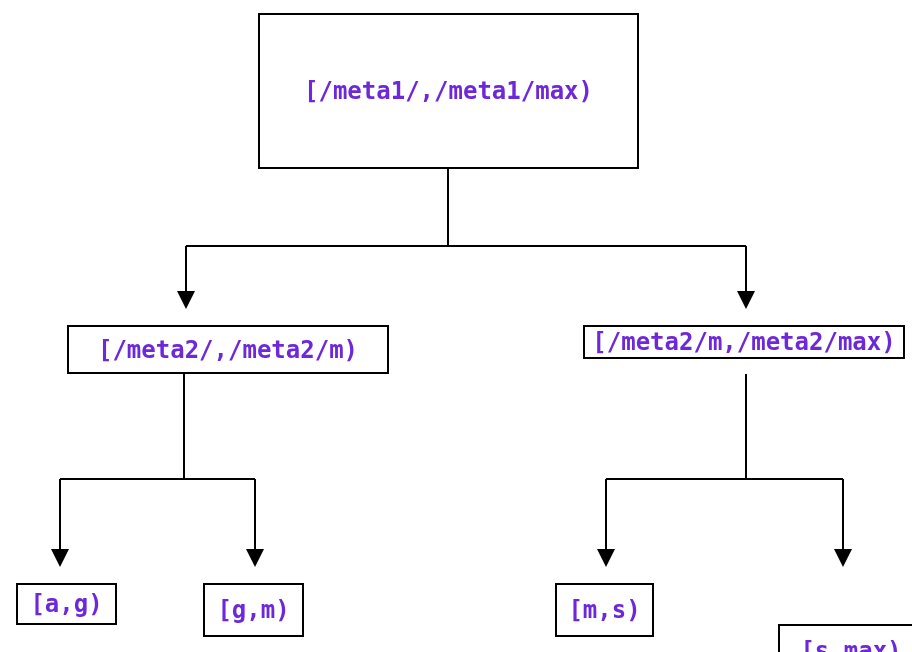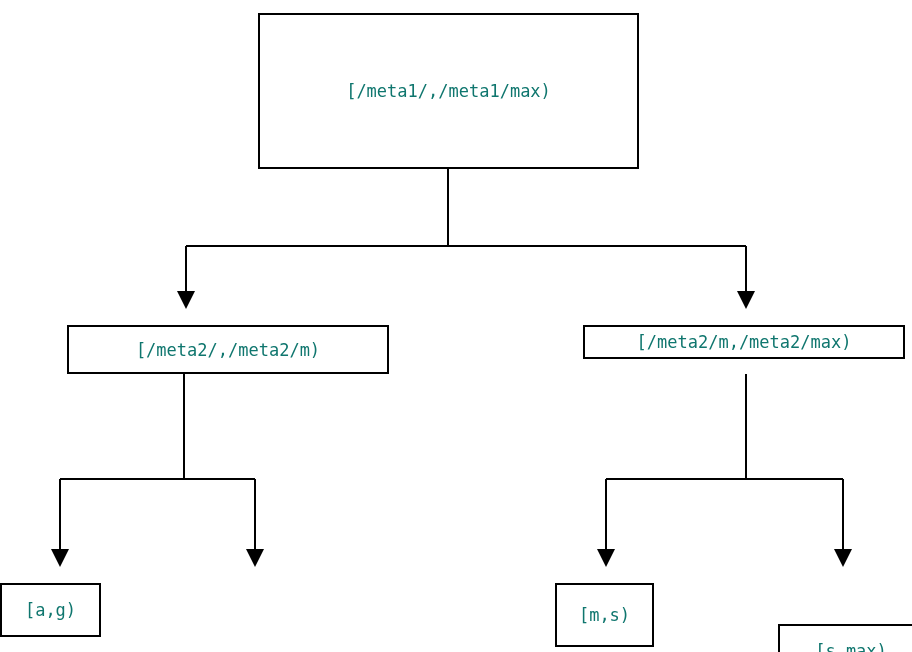--- a/index.html
+++ b/index.html
@@ -29,26 +29,26 @@
   }
   .edges polygon {
     fill: #000000;
     stroke: none;
   }
   .node {
     position: absolute;
     box-sizing: border-box;
     border: 2px solid #000000;
     background: #ffffff;
-    color: #0f766e;
+    color: #6d28d9;
     display: flex;
     align-items: center;
     justify-content: center;
-    font-size: 17px;
-    font-weight: normal;
+    font-size: 24px;
+    font-weight: bold;
     white-space: nowrap;
   }
 </style>
 </head>
 <body>
 
 <div class="canvas">
 
   <svg class="edges" viewBox="0 0 912 652" xmlns="http://www.w3.org/2000/svg">
 
@@ -73,20 +73,21 @@
     <path d="M843 479 V549"></path>
     <polygon points="834,549 852,549 843,567"></polygon>
   </svg>
 
   <div class="node" style="left:258px; top:13px; width:381px; height:156px;">[/meta1/,/meta1/max)</div>
 
   <div class="node" style="left:23px; top:325px; width:322px; height:49px;margin-left:44px;">[/meta2/,/meta2/m)</div>
 
   <div class="node" style="left:583px; top:325px; width:322px; height:34px;">[/meta2/m,/meta2/max)</div>
 
-  <div class="node" style="left:0; top:583px; width:101px; height:54px;">[a,g)</div>
+  <div class="node" style="left:16px; top:583px; width:101px; height:42px;">[a,g)</div>
 
+  <div class="node" style="left:203px; top:583px; width:101px; height:54px;">[g,m)</div>
 
-  <div class="node" style="left:555px; top:583px; width:99px; height:64px;">[m,s)</div>
+  <div class="node" style="left:555px; top:583px; width:99px; height:54px;">[m,s)</div>
 
   <div class="node" style="left:778px; top:612px; width:146px; height:54px;margin-top:12px;">[s,max)</div>
 
 </div>
 
 </body></html>

